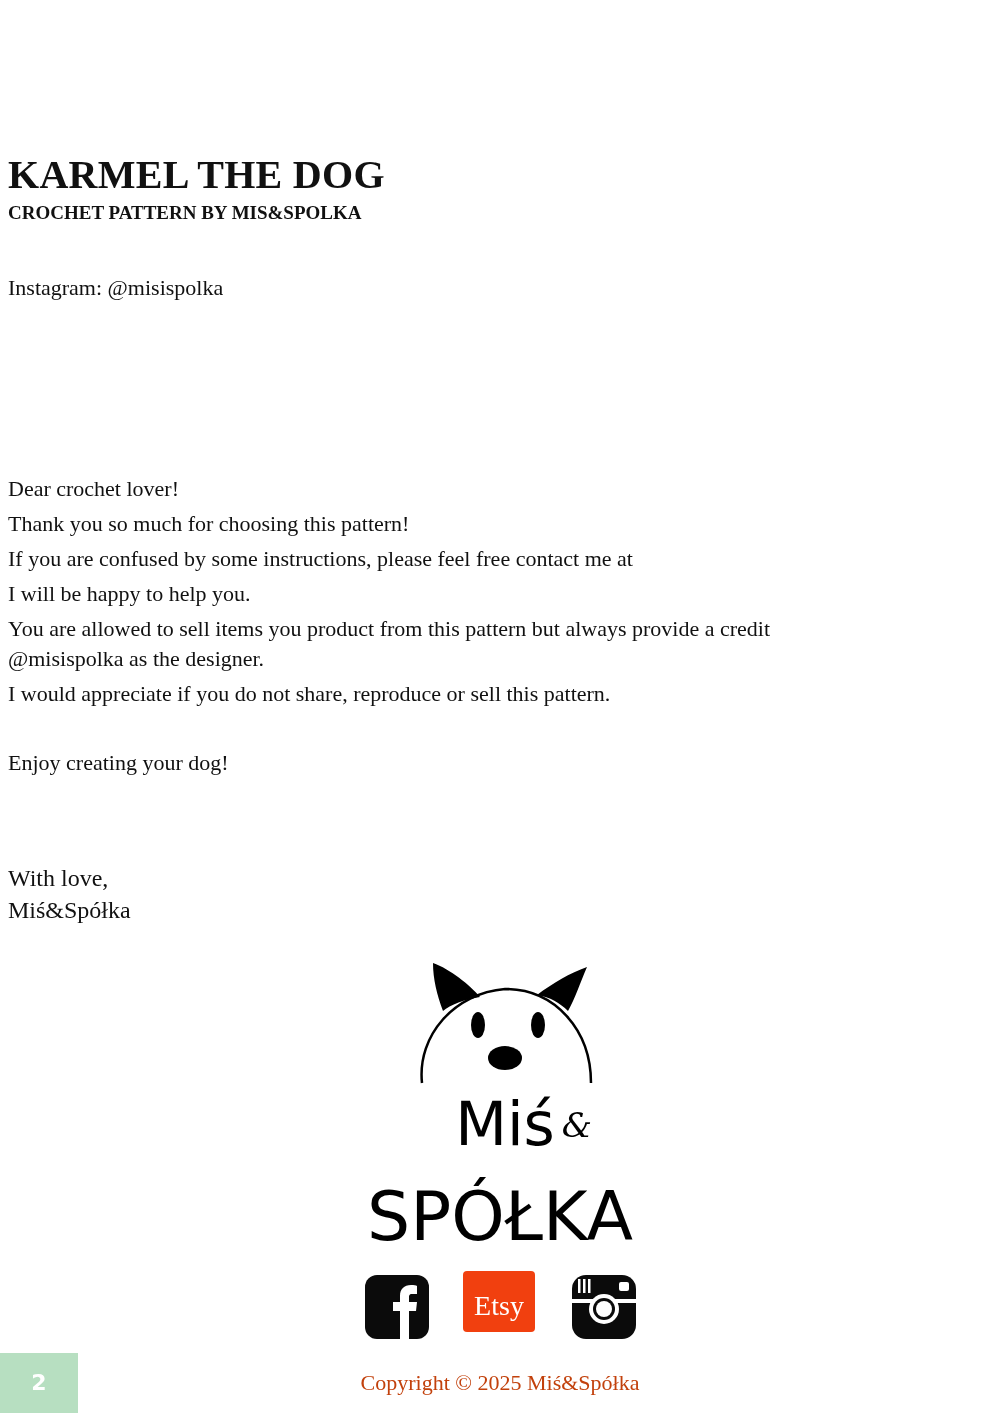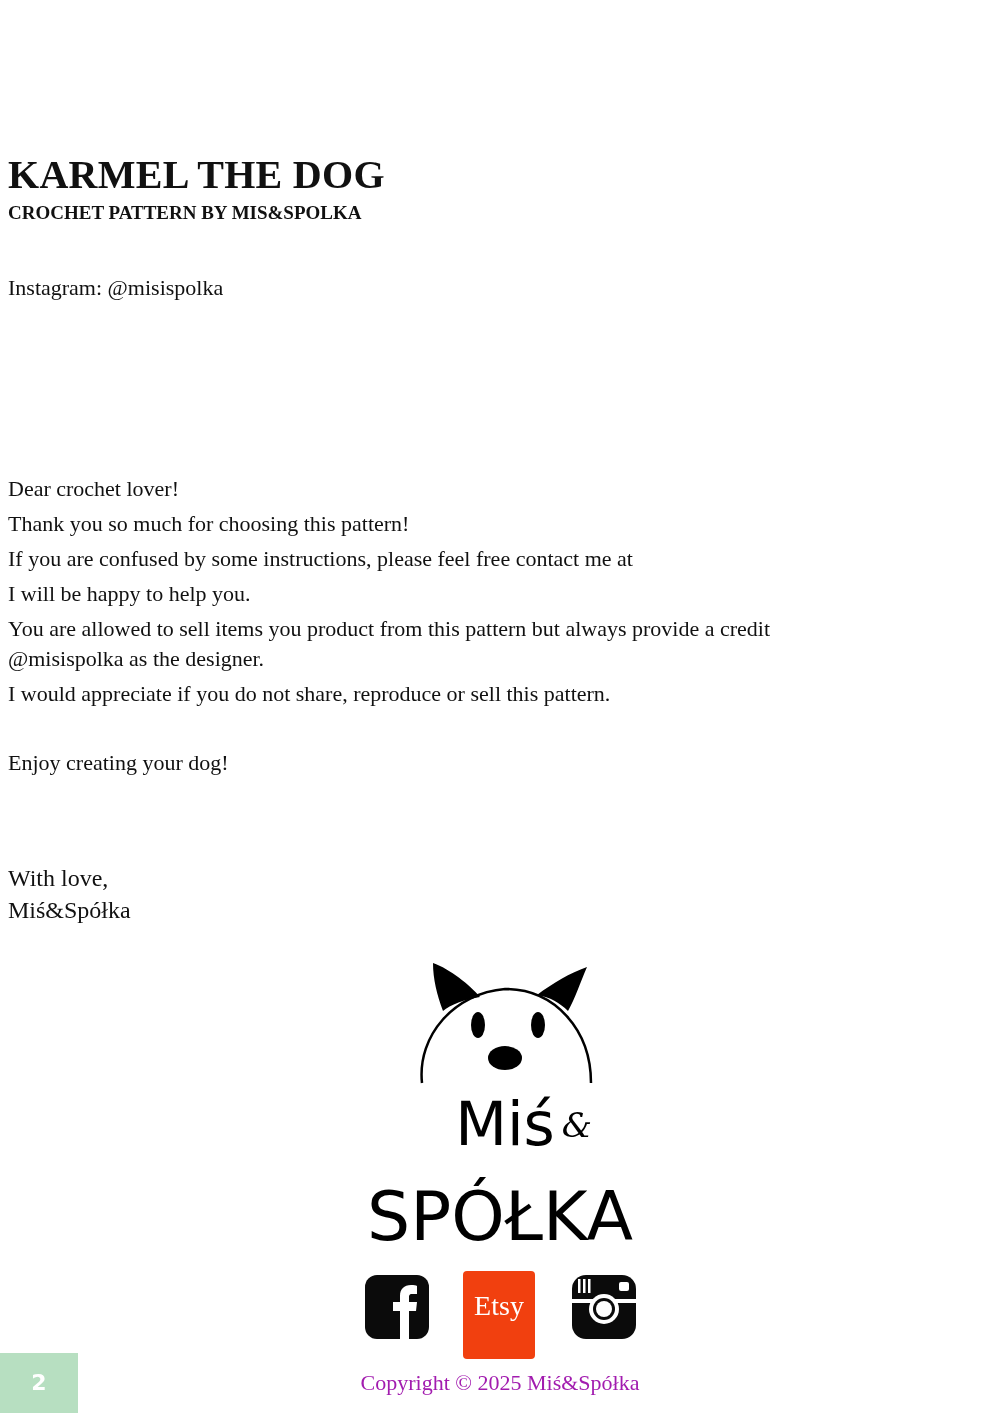--- a/index.html
+++ b/index.html
@@ -14,28 +14,28 @@
   .links div { white-space: nowrap; }
   .letter { top: 474px; font-size: 22px; }
   .letter p { margin: 0; line-height: 30px; }
   .letter .gap { margin-top: 5px; }
   .letter .enjoy { margin-top: 39px; }
   .sign { top: 862px; font-size: 24px; font-weight: normal; line-height: 32px; }
   .logo { position: absolute; left: 355px; top: 955px; width: 290px; height: 295px; }
   .icons { position: absolute; top: 1271px; left: 365px; width: 275px; height: 70px; }
   .ico { position: absolute; top: 0; }
   .fb { left: 0; top: 4px; width: 64px; height: 64px; background: #0b0b0b; border-radius: 12px; }
-  .etsy { left: 98px; width: 72px; height: 88px; background: #f1400f; border-radius: 4px; color: #fff;
+  .etsy { left: 98px; width: 72px; height: 61px; background: #f1400f; border-radius: 4px; color: #fff;
           font-size: 28px; line-height: 70px; text-align: center; font-family: "Liberation Serif", serif; }
   .ig { left: 207px; top: 4px; width: 64px; height: 64px; }
   .pageno { position: absolute; left: 0; top: 1353px; width: 78px; height: 60px; background: #b7dfc1;
             color: #fff; font-family: "DejaVu Sans", sans-serif; font-weight: bold; font-size: 22px;
             line-height: 60px; text-align: center; }
   .copyright { position: absolute; left: 0; width: 1000px; top: 1368px; text-align: center;
-               font-size: 22px; color: #a21caf; line-height: 30px; }
+               font-size: 22px; color: #c2410c; line-height: 30px; }
 </style>
 </head>
 <body>
 
 <div class="center title">KARMEL THE DOG</div>
 <div class="center subtitle">CROCHET PATTERN BY MIS&amp;SPOLKA</div>
 
 <div class="center links">
   <div>Instagram: @misispolka</div>
 </div>

